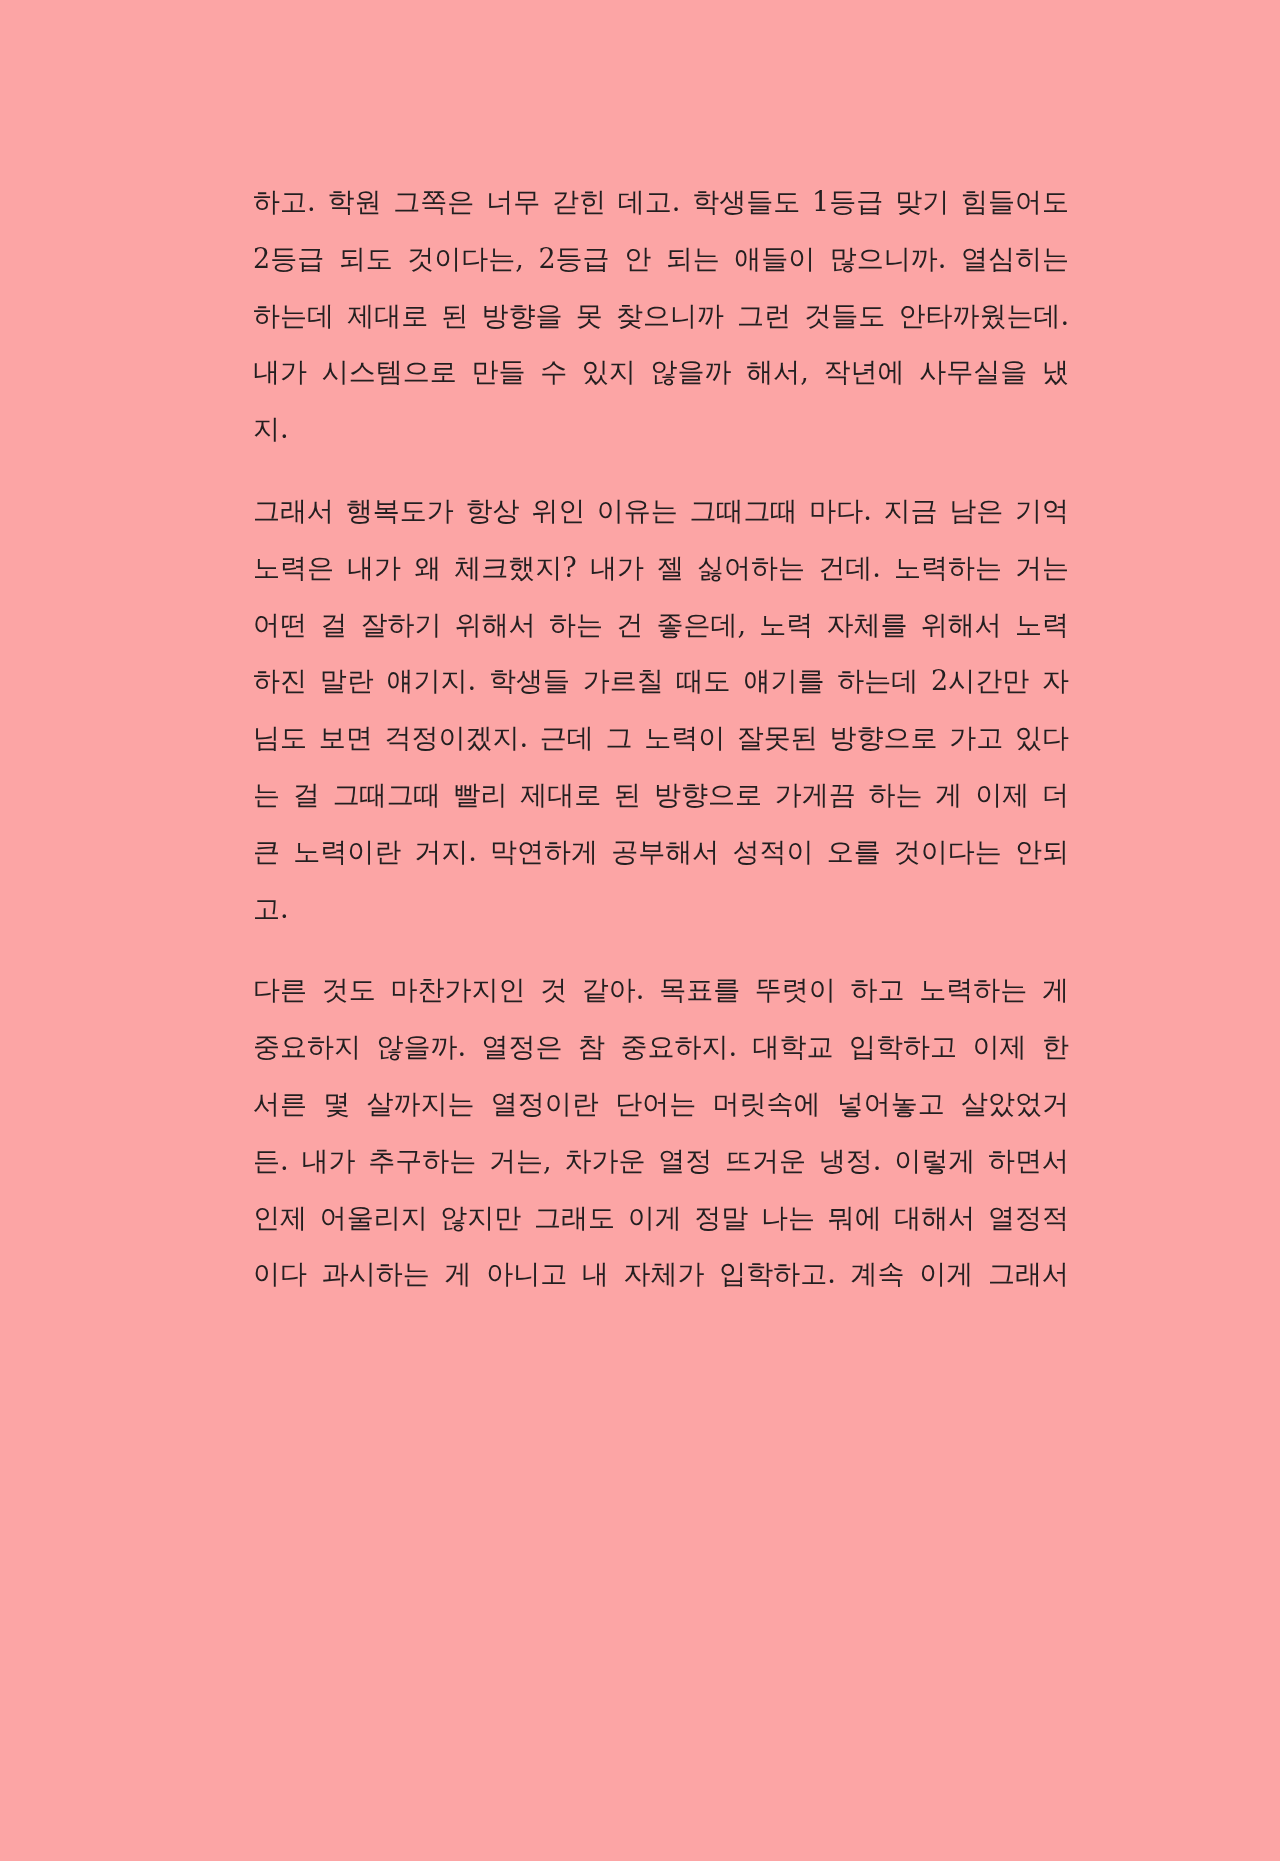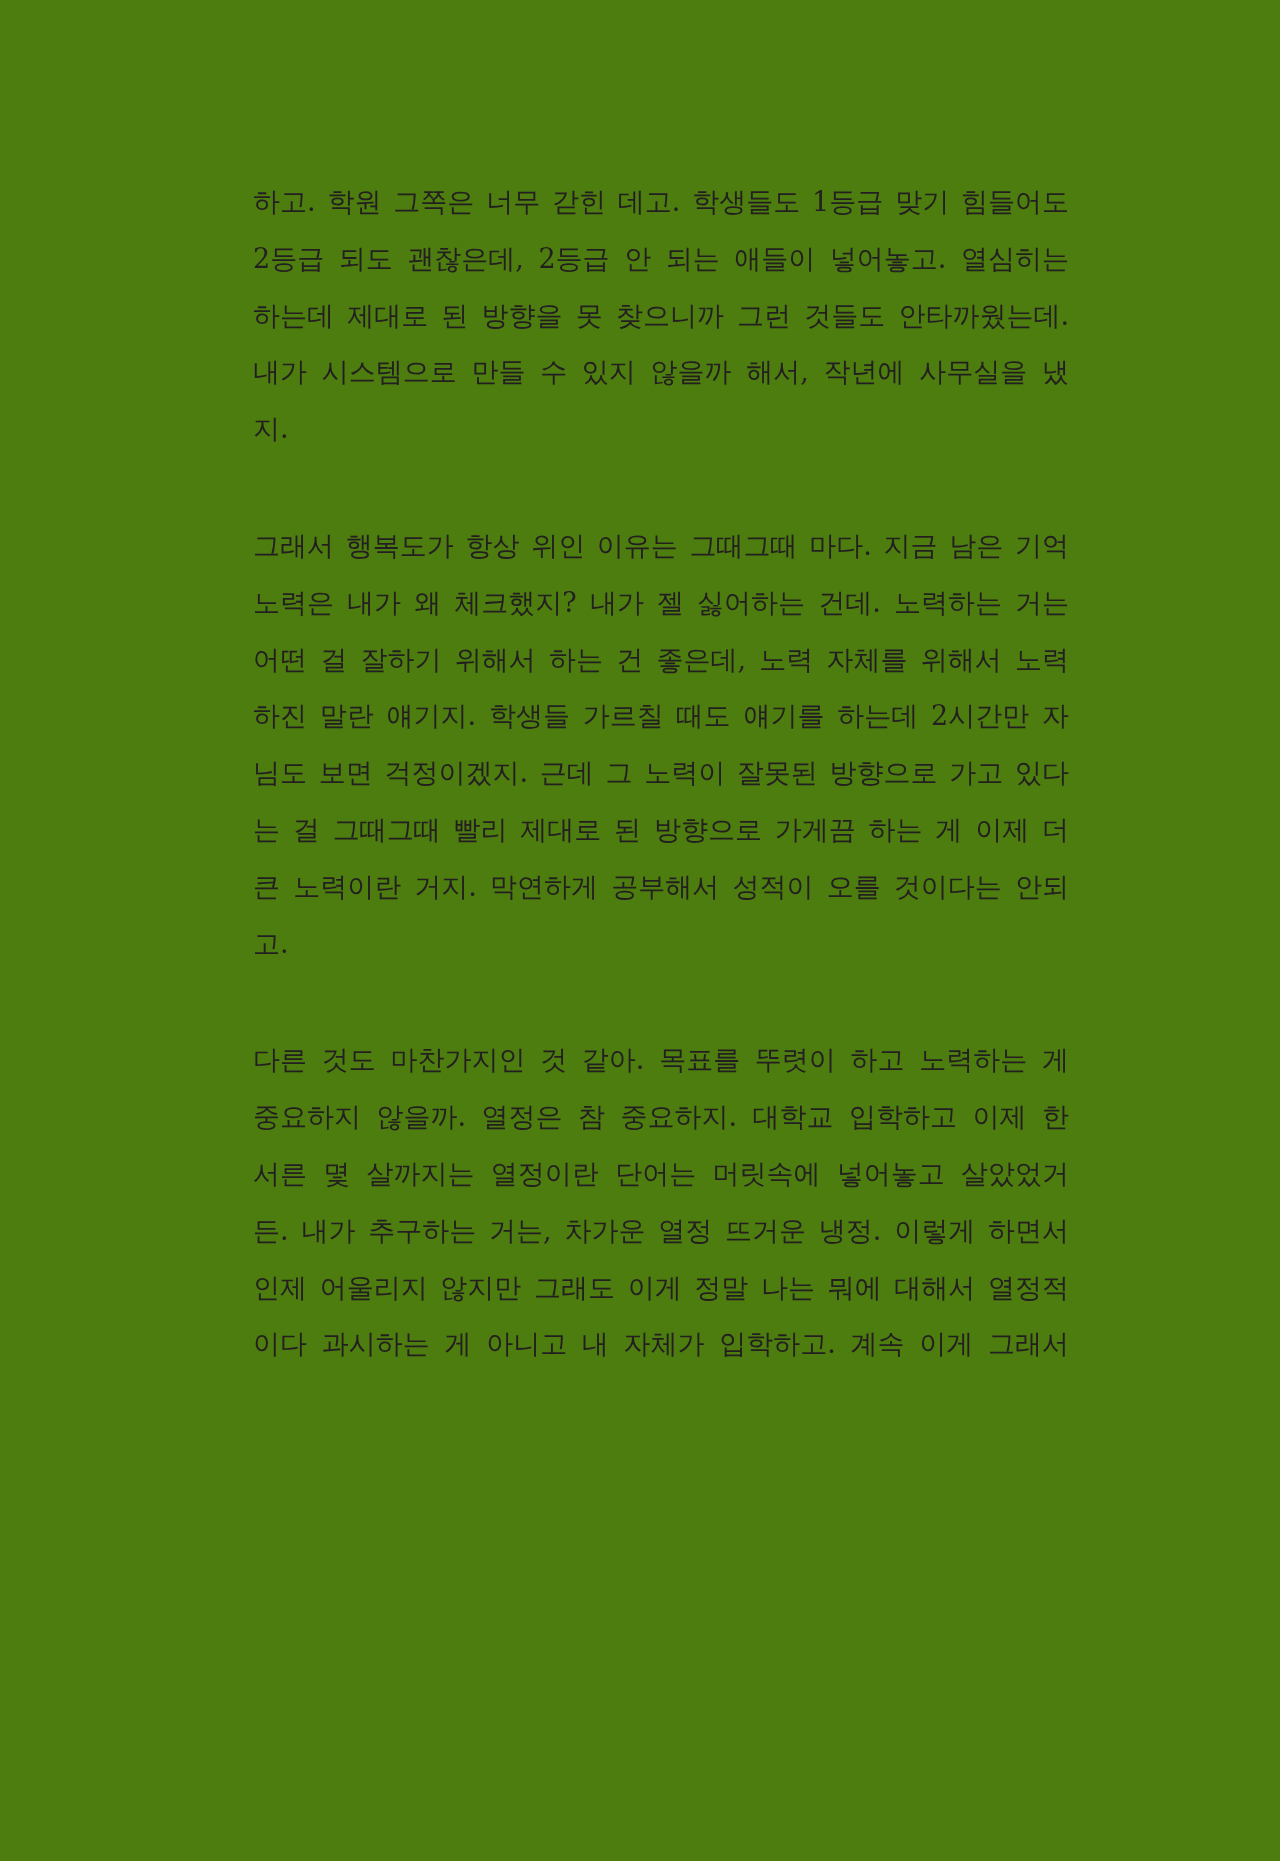--- a/index.html
+++ b/index.html
@@ -13,33 +13,33 @@
     position: relative;
     overflow: hidden;
     color: #231f20;
     font-family: "DejaVu Serif", "Liberation Serif", serif;
   }
   .page {
     position: absolute;
     left: 0; top: 0;
     width: 1280px;
     height: 1861px;
-    background: #4d7c0f;
+    background: #fca5a5;
   }
   .body-text {
     position: absolute;
     left: 253px;
     top: 180px;
     width: 816px;
   }
   .para {
     margin: 0;
   }
   .para + .para {
-    margin-top: 60px;
+    margin-top: 25px;
   }
   .para.tight {
     margin-top: 0 !important;
   }
   .line {
     display: block;
     height: 56.8px;
     line-height: 44px;
     font-size: 27px;
     letter-spacing: 0px;
@@ -80,21 +80,21 @@
 </style>
 </head>
 <body>
 
 <div class="page">
 
   <div class="body-text">
 
     <p class="para">
       <span class="line">하고. 학원 그쪽은 너무 갇힌 데고. 학생들도 1등급 맞기 힘들어도</span>
-      <span class="line">2등급 되도 괜찮은데, 2등급 안 되는 애들이 넣어놓고. 열심히는</span>
+      <span class="line">2등급 되도 것이다는, 2등급 안 되는 애들이 많으니까. 열심히는</span>
       <span class="line">하는데 제대로 된 방향을 못 찾으니까 그런 것들도 안타까웠는데.</span>
       <span class="line">내가 시스템으로 만들 수 있지 않을까 해서, 작년에 사무실을 냈</span>
       <span class="line last">지.</span>
     </p>
 
     <p class="para">
       <span class="line">그래서 행복도가 항상 위인 이유는 그때그때 마다. 지금 남은 기억</span>
     </p>
 
     <p class="para tight">

